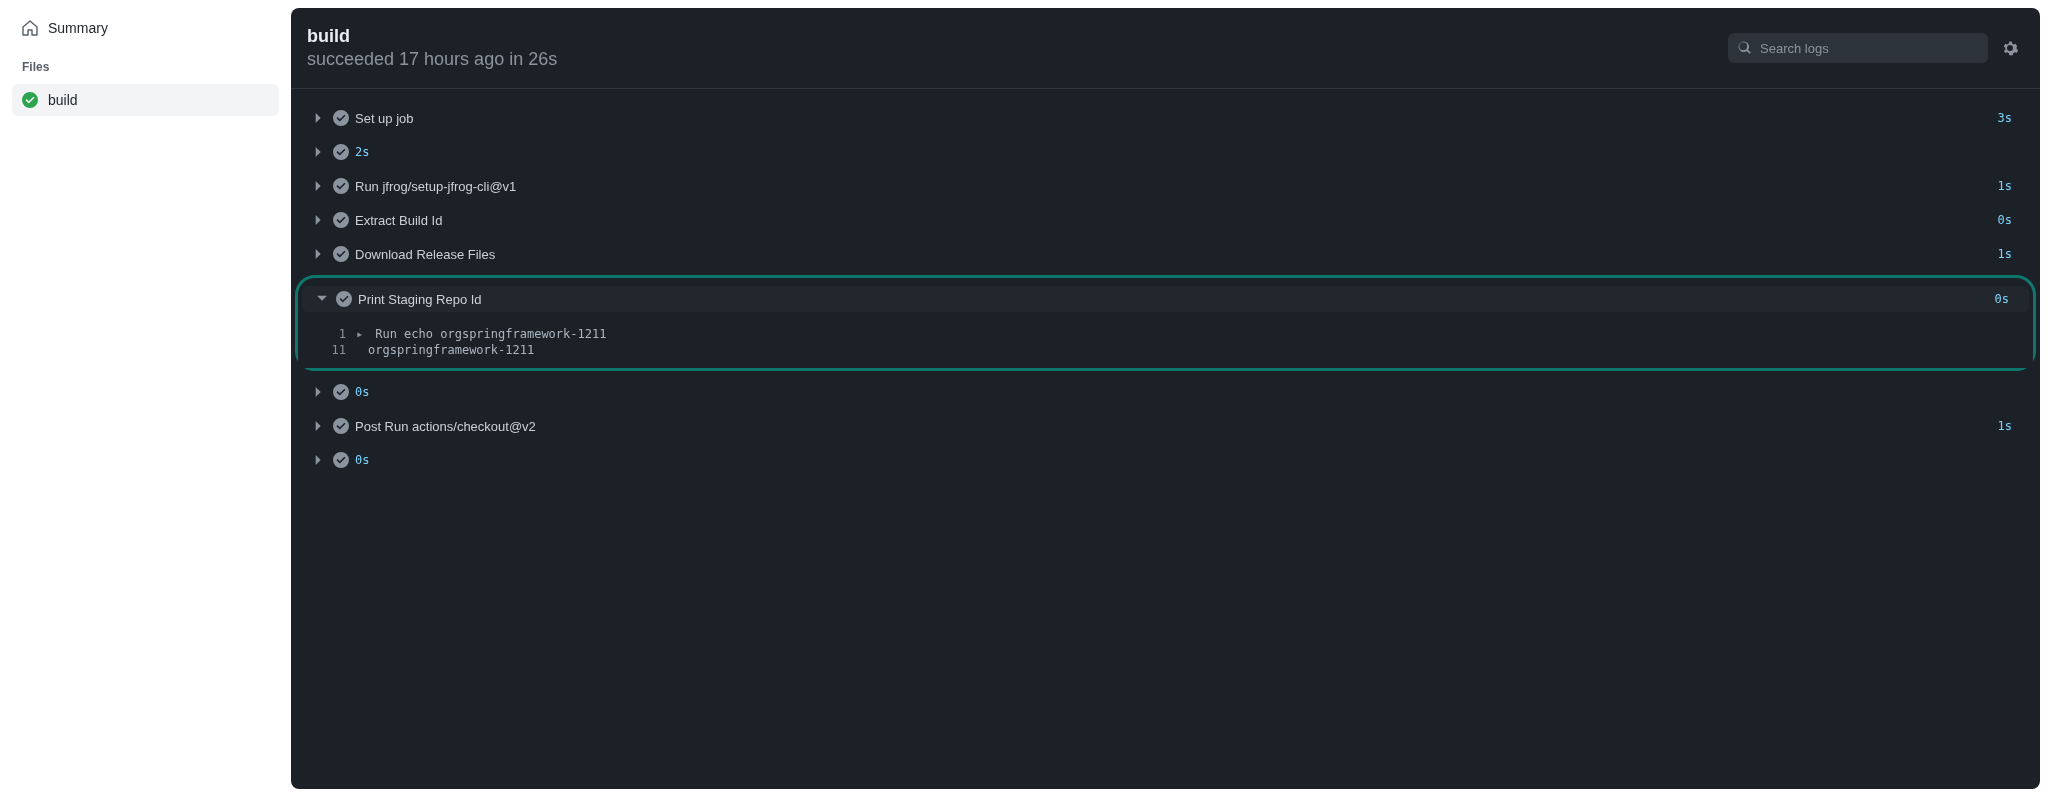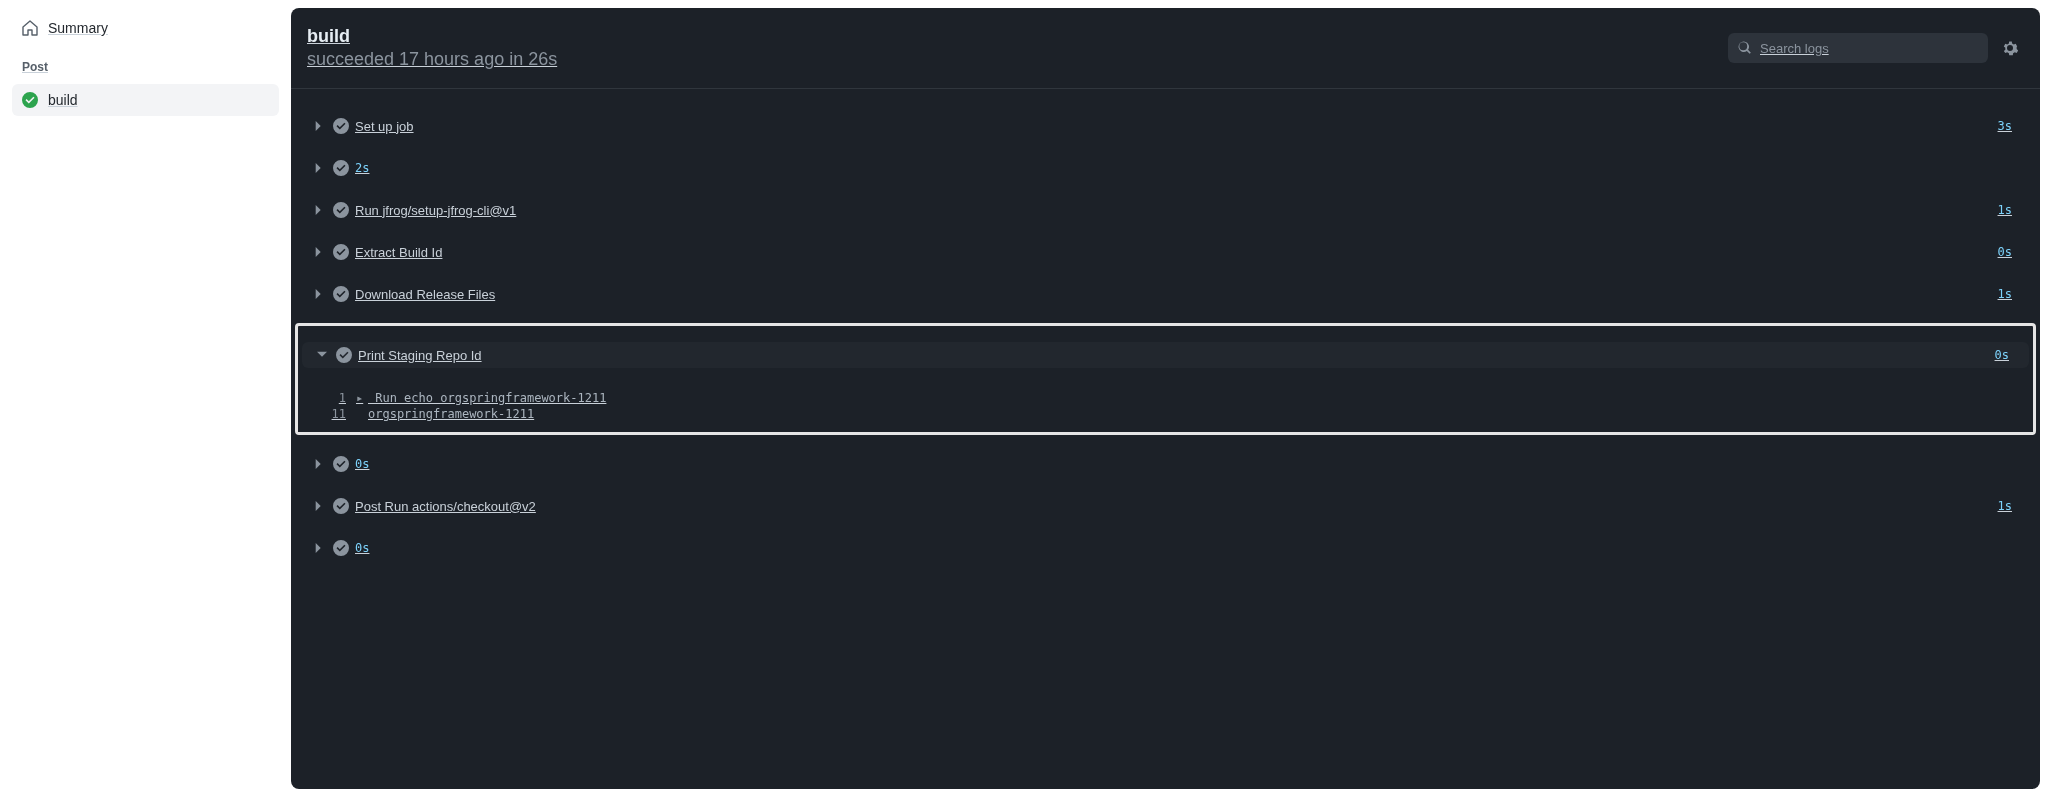--- a/index.html
+++ b/index.html
@@ -1,18 +1,18 @@
 <!DOCTYPE html>
 <html><head>
   <meta charset="utf-8">
   <style>
     * { margin: 0; padding: 0; box-sizing: border-box; }
     body { font-family: -apple-system, BlinkMacSystemFont, "Segoe UI", Helvetica, Arial, sans-serif; font-size: 14px; color: #c9d1d9; background: #fff; }
 
-    .layout { display: flex; width: 2048px; height: 797px; text-decoration: underline; }
+    .layout { display: flex; width: 2048px; height: 797px; }
 
     
     .sidebar { width: 291px; background: #fff; padding: 12px; display: flex; flex-direction: column; gap: 4px; }
     .side-item { display: flex; align-items: center; gap: 10px; padding: 8px 10px; border-radius: 6px; cursor: pointer; color: #24292f; font-size: 14px; }
     .side-item.active { background: #f3f4f6; font-weight: 400; }
     .side-label { flex: 1; }
     .side-heading { padding: 12px 10px 6px; font-size: 12px; color: #57606a; font-weight: 600; }
 
     .icon { display: inline-flex; align-items: center; justify-content: center; }
     .icon svg { display: block; }
@@ -28,30 +28,30 @@
     .panel-subtitle { font-size: 18px; color: #8b949e; }
 
     .header-actions { display: flex; align-items: center; gap: 8px; }
     .search-wrap { display: flex; align-items: center; background: #2d333b; border-radius: 6px; padding: 12px 10px; height: 30px; width: 260px; }
     .search-wrap input { background: transparent; border: none; outline: none; color: #c9d1d9; font-size: 13px; flex: 1; margin-left: 8px; }
     .search-wrap input::placeholder { color: #8b949e; }
     .gear-btn { width: 28px; height: 28px; display: flex; align-items: center; justify-content: center; border-radius: 6px; cursor: pointer; }
 
     
     .steps { flex: 1; padding: 8px 0; overflow-y: auto; }
-    .step-row { display: flex; align-items: center; padding: 5px 20px 5px 12px; margin: 16px 4px; border-radius: 6px; cursor: pointer; color: #c9d1d9; font-size: 13px; }
+    .step-row { display: flex; align-items: center; padding: 5px 20px 5px 12px; margin: 8px 4px; border-radius: 6px; cursor: pointer; color: #c9d1d9; font-size: 13px; }
     .step-row.expanded { background: #22272e; }
     .step-chevron { width: 16px; display: flex; justify-content: center; }
     .step-status { width: 28px; display: flex; justify-content: center; }
     .step-status svg { fill: #8b949e; }
     .step-name { flex: 1; }
     .step-duration { color: #7dd3fc; font-size: 12px; font-family: ui-monospace, SFMono-Regular, SF Mono, Menlo, Consolas, monospace; }
 
     .highlight-box { position: relative; margin: 0 4px; }
-    .highlight-box.annotated { border: 3px solid #e5e5e5; border-radius: 4px; }
+    .highlight-box.annotated { border: 3px solid #0f766e; border-radius: 20px; }
 
     .log-block { background: #1c2128; padding: 6px 0 10px 0; }
     .log-line { display: flex; font-family: ui-monospace, SFMono-Regular, SF Mono, Menlo, Consolas, monospace; font-size: 12px; color: #acb6c0; padding: 1px 20px 1px 12px; }
     .log-lineno { width: 46px; text-align: right; color: #8b949e; padding-right: 10px; user-select: none; }
     .log-disclosure { width: 12px; color: #8b949e; }
     .log-text { flex: 1; white-space: pre; }
 
   </style>
 </head>
 <body>
@@ -59,21 +59,21 @@
 <div class="layout">
   <aside class="sidebar">
     <div class="side-item">
       <span class="icon">
         <svg width="16" height="16" viewBox="0 0 16 16">
             <path fill="#57606a" d="M8 1l7 6v8H10v-5H6v5H1V7l7-6z" fill-opacity="0" stroke="#57606a" stroke-width="1.4" stroke-linejoin="round"></path>
           </svg>
       </span>
       <span class="side-label">Summary</span>
     </div>
-    <div class="side-heading">Post</div>
+    <div class="side-heading">Files</div>
     <div id="jobs-list">
         <div class="side-item active">
           <span class="icon success-icon">
             <svg width="16" height="16" viewBox="0 0 16 16">
               <path fill="#2da44e" d="M8 0a8 8 0 1 0 0 16A8 8 0 0 0 8 0zm-1.2 11.5L3.5 8.2l1.1-1.1 2.2 2.2 4.6-4.6 1.1 1.1-5.7 5.7z"></path>
             </svg>
           </span>
           <span class="side-label">build</span>
         </div>
       </div>

